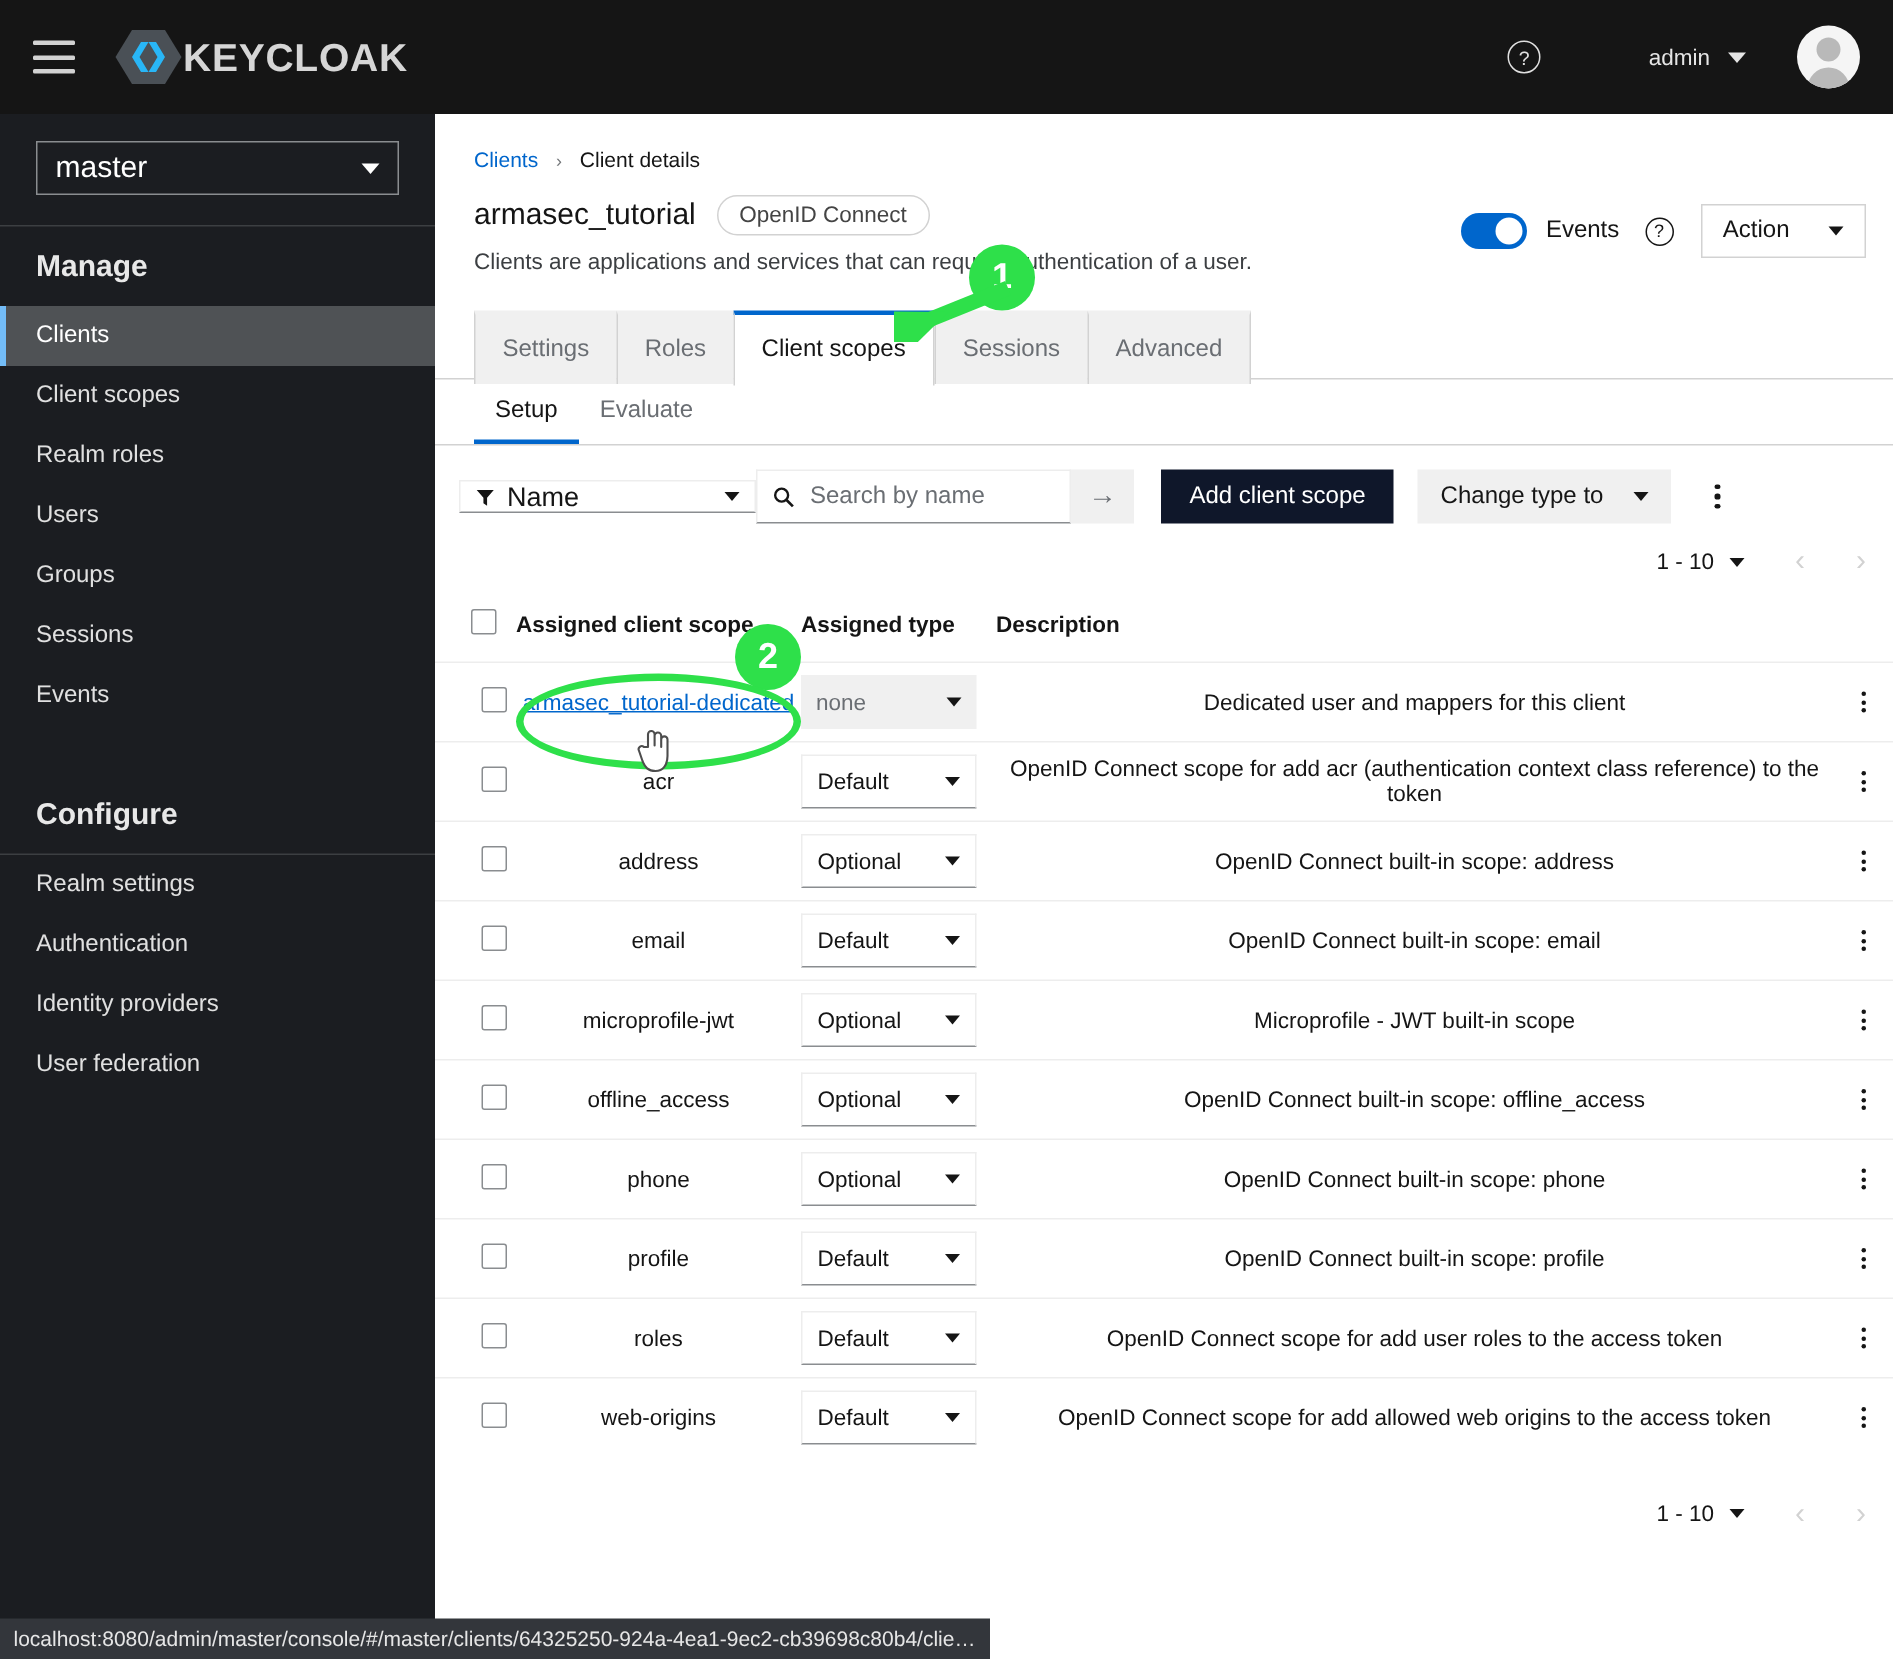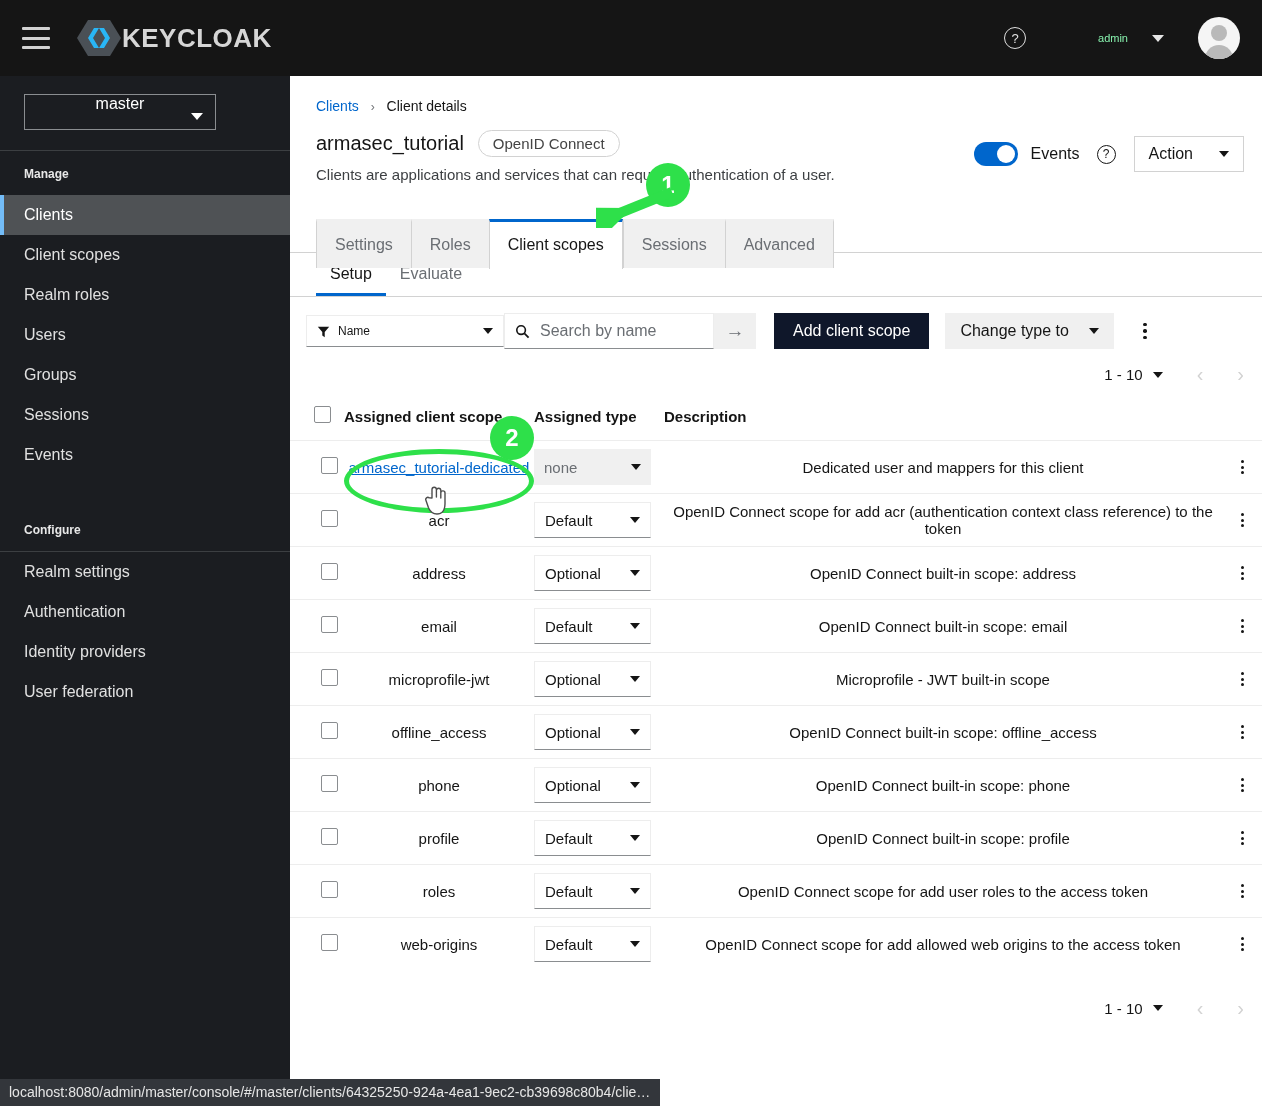--- a/index.html
+++ b/index.html
@@ -35,21 +35,21 @@
   .masthead-right {
     margin-left: auto; display: flex; align-items: center; gap: 0px;
     padding-right: 22px;
   }
   .help-circle {
     width: 22px; height: 22px; border-radius: 50%;
     border: 1.8px solid #e0e0e0; color: #e0e0e0;
     font-size: 13px; display: flex; align-items: center; justify-content: center;
     margin-right: 72px; cursor: pointer;
   }
-  .username { color: #86efac; font-size: 11px; margin-right: 24px; cursor: pointer; }
+  .username { color: #e5e5e5; font-size: 15px; margin-right: 12px; cursor: pointer; }
   .caret-down {
     width: 0; height: 0; border-left: 6px solid transparent;
     border-right: 6px solid transparent; border-top: 7px solid #e5e5e5;
     cursor: pointer;
   }
   .avatar {
     width: 42px; height: 42px; border-radius: 50%; background: #f5f5f5;
     margin-left: 34px; position: relative; overflow: hidden; cursor: pointer;
   }
   .avatar::before {
@@ -62,32 +62,32 @@
   }
 
   
   .sidebar {
     position: absolute; top: 76px; left: 0;
     width: 290px; height: 1030px;
     background: #1b1d21;
   }
   .realm-select-wrap { padding: 18px 24px 20px 24px; }
   .realm-select {
-    width: 192px; height: 36px; background: #1b1d21;
-    border: 1px solid #8a8d90; color: #fff; font-size: 16px;
-    display: flex; align-items: center; padding: 0 12px; cursor: pointer; flex-direction: column;
+    width: 242px; height: 36px; background: #1b1d21;
+    border: 1px solid #8a8d90; color: #fff; font-size: 20px;
+    display: flex; align-items: center; padding: 0 12px; cursor: pointer;
   }
   .realm-select .caret {
     margin-left: auto; width: 0; height: 0;
     border-left: 6px solid transparent; border-right: 6px solid transparent;
     border-top: 7px solid #fff;
   }
   .nav-sep { height: 1px; background: #3c3f42; }
   .nav-section {
-    color: #e8e8e8; font-size: 12px; font-weight: bold;
+    color: #e8e8e8; font-size: 20px; font-weight: bold;
     padding: 16px 24px 14px 24px;
   }
   .nav-item {
     color: #e0e0e0; font-size: 16px; padding: 11px 24px;
     cursor: pointer; border-left: 4px solid transparent;
     padding-left: 20px;
   }
   .nav-item.active {
     background: #4f5255; border-left: 4px solid #73bcf7; color: #fff;
   }
@@ -141,42 +141,42 @@
   }
 
   
   .tabs {
     margin-top: 20px; padding-left: 26px; display: flex;
     border-bottom: 1px solid #d2d2d2; position: relative;
   }
   .tab {
     padding: 14px 18px; font-size: 16px; color: #6a6e73; cursor: pointer;
     background: #f0f0f0; border-left: 1px solid #d2d2d2;
-    border-top: 3px solid transparent; position: relative; top: 16px;
+    border-top: 3px solid transparent; position: relative; top: 4px;
   }
   .tab:last-child { border-right: 1px solid #d2d2d2; }
   .tab.active {
     background: #fff; color: #151515; border-top: 3px solid #06c;
     border-left: 1px solid #d2d2d2; border-right: 1px solid #d2d2d2;
     margin-bottom: -1px; padding-bottom: 15px;
   }
   .subtabs { padding-left: 26px; display: flex; border-bottom: 1px solid #d2d2d2; }
   .subtab {
     padding: 12px 14px 10px 14px; font-size: 16px; color: #6a6e73;
     cursor: pointer; border-bottom: 3px solid transparent;
   }
   .subtab.active { color: #151515; border-bottom: 3px solid #06c; }
 
   
   .toolbar { display: flex; align-items: center; padding: 16px 0 0 16px; }
   .filter-select {
-    width: 198px; height: 32px; border: 1px solid #ededed; background: #fff;
+    width: 198px; height: 22px; border: 1px solid #ededed; background: #fff;
     border-bottom: 1px solid #8a8d90;
     display: flex; align-items: center; padding: 0 10px; cursor: pointer;
-    font-size: 12px; color: #151515;
+    font-size: 18px; color: #151515;
   }
   .funnel { width: 13px; height: 13px; margin-right: 8px; }
   .filter-select .caret {
     margin-left: auto; width: 0; height: 0;
     border-left: 5px solid transparent; border-right: 5px solid transparent;
     border-top: 6px solid #151515;
   }
   .search-box {
     width: 210px; height: 36px; border: 1px solid #ededed; background: #fff;
     border-bottom: 1px solid #8a8d90;

